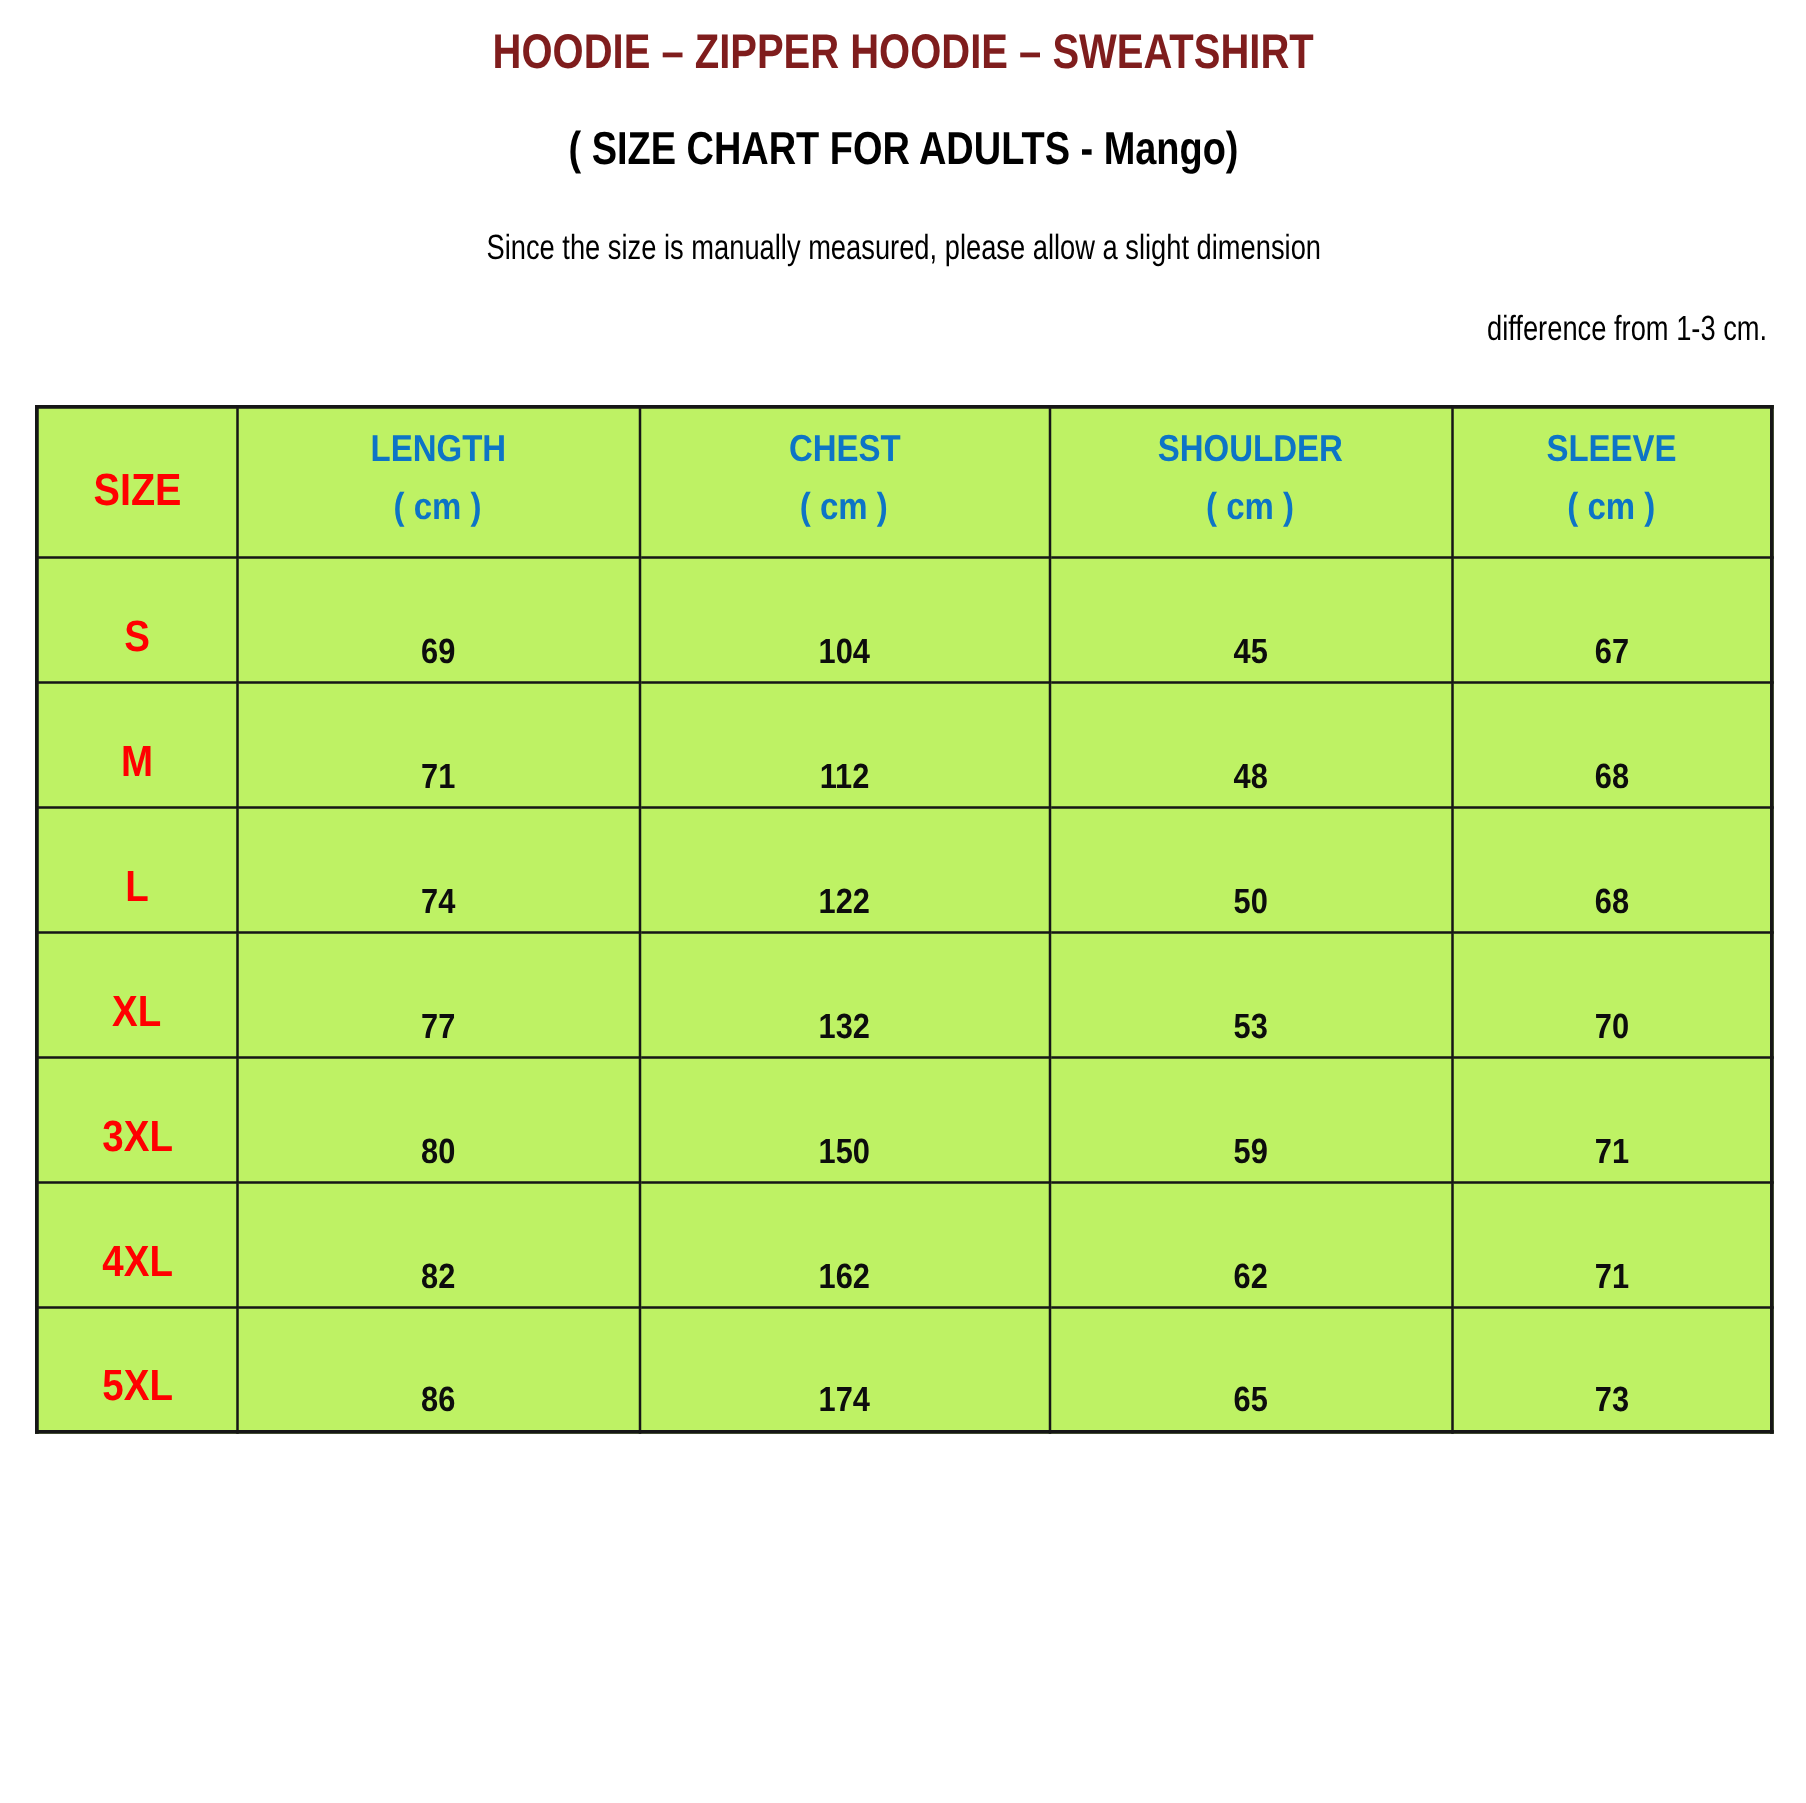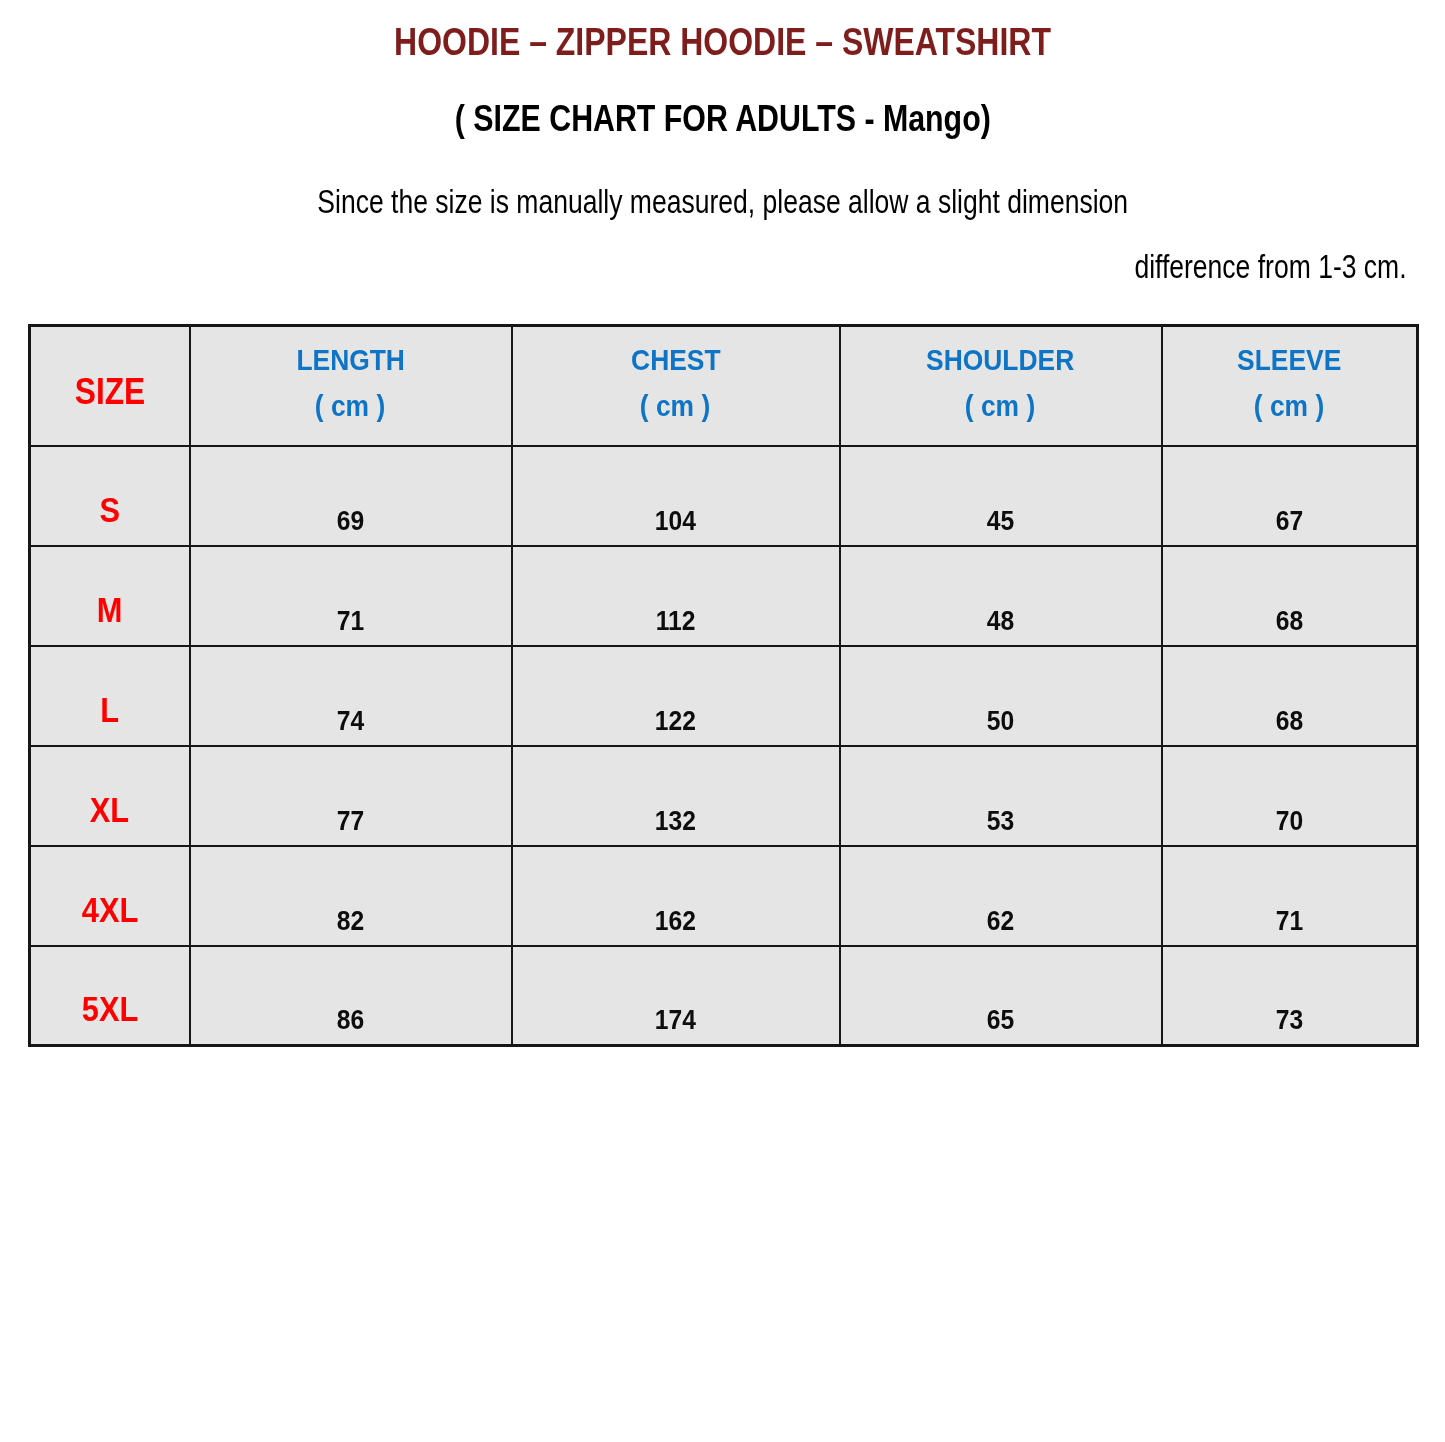--- a/index.html
+++ b/index.html
@@ -44,35 +44,35 @@
     font-weight: bold;
     color: #7f1d1d;
   }
   .subtitle {
     top: 100px;
     font-size: 37px;
     font-weight: bold;
     color: #000000;
   }
   .note {
-    font-size: 34px;
+    font-size: 28px;
     font-weight: normal;
     color: #000000;
   }
   .note-1 { top: 184px; }
   .note-2 { top: 249px; text-align: right; }
 
   table.size-chart {
     position: absolute;
     top: 324px;
     left: 28px;
     width: 1390px;
     border-collapse: collapse;
     table-layout: fixed;
-    background: #e5e5e5;
+    background: #bef264;
     border: 3px solid #161616;
   }
   table.size-chart th,
   table.size-chart td {
     border: 2px solid #161616;
     text-align: center;
     overflow: hidden;
   }
   tr.header-row { height: 120px; }
   tr.data-row   { height: 100px; }
@@ -187,20 +187,27 @@
         <td class="value-cell"><span class="cond-cell">68</span></td>
       </tr>
       <tr class="data-row">
         <td class="size-cell"><span class="cond-cell">XL</span></td>
         <td class="value-cell"><span class="cond-cell">77</span></td>
         <td class="value-cell"><span class="cond-cell">132</span></td>
         <td class="value-cell"><span class="cond-cell">53</span></td>
         <td class="value-cell"><span class="cond-cell">70</span></td>
       </tr>
       <tr class="data-row">
+        <td class="size-cell"><span class="cond-cell">3XL</span></td>
+        <td class="value-cell"><span class="cond-cell">80</span></td>
+        <td class="value-cell"><span class="cond-cell">150</span></td>
+        <td class="value-cell"><span class="cond-cell">59</span></td>
+        <td class="value-cell"><span class="cond-cell">71</span></td>
+      </tr>
+      <tr class="data-row">
         <td class="size-cell"><span class="cond-cell">4XL</span></td>
         <td class="value-cell"><span class="cond-cell">82</span></td>
         <td class="value-cell"><span class="cond-cell">162</span></td>
         <td class="value-cell"><span class="cond-cell">62</span></td>
         <td class="value-cell"><span class="cond-cell">71</span></td>
       </tr>
       <tr class="data-row">
         <td class="size-cell"><span class="cond-cell">5XL</span></td>
         <td class="value-cell"><span class="cond-cell">86</span></td>
         <td class="value-cell"><span class="cond-cell">174</span></td>

